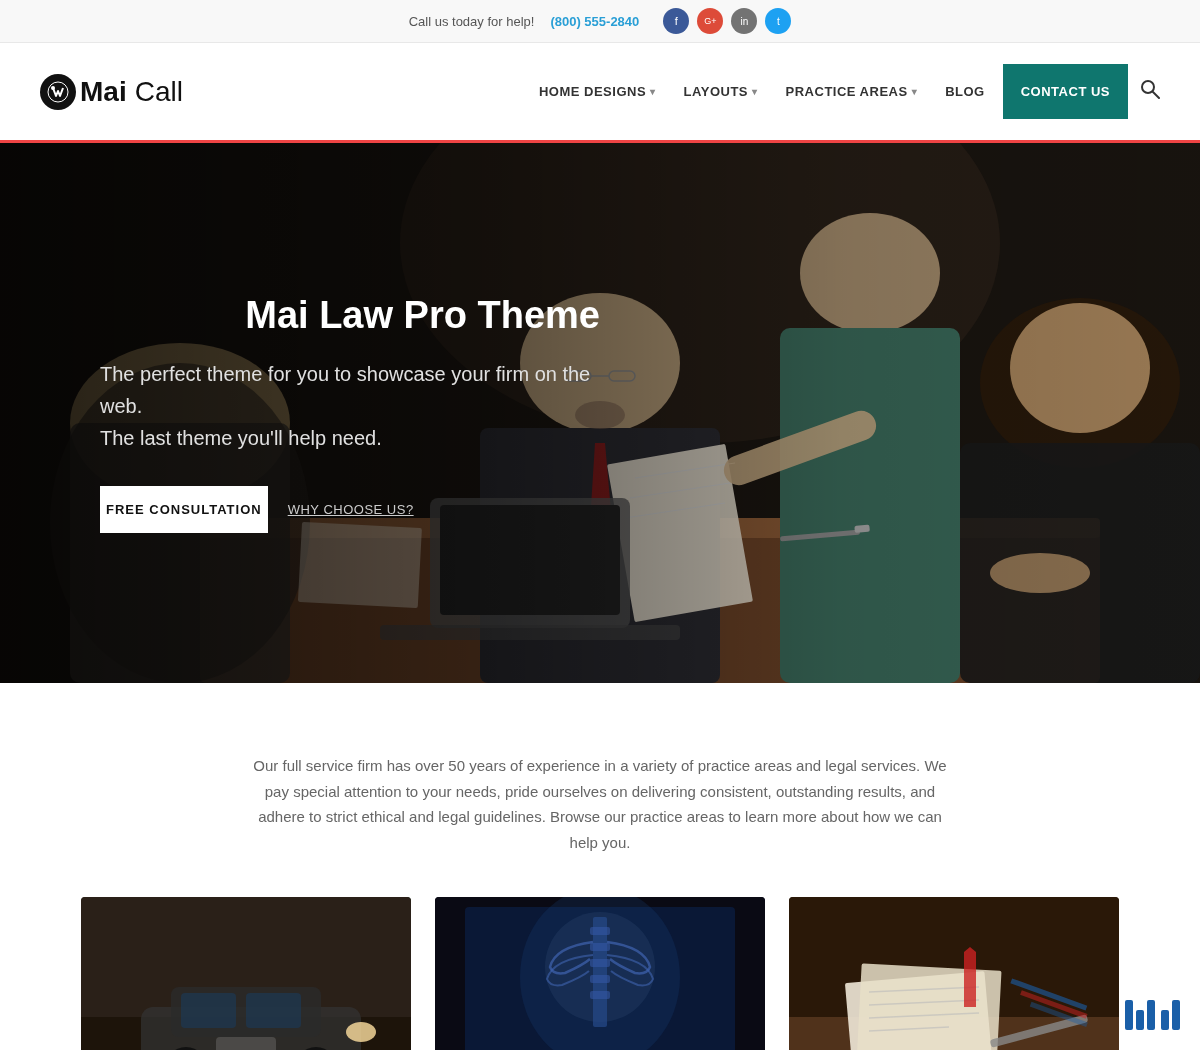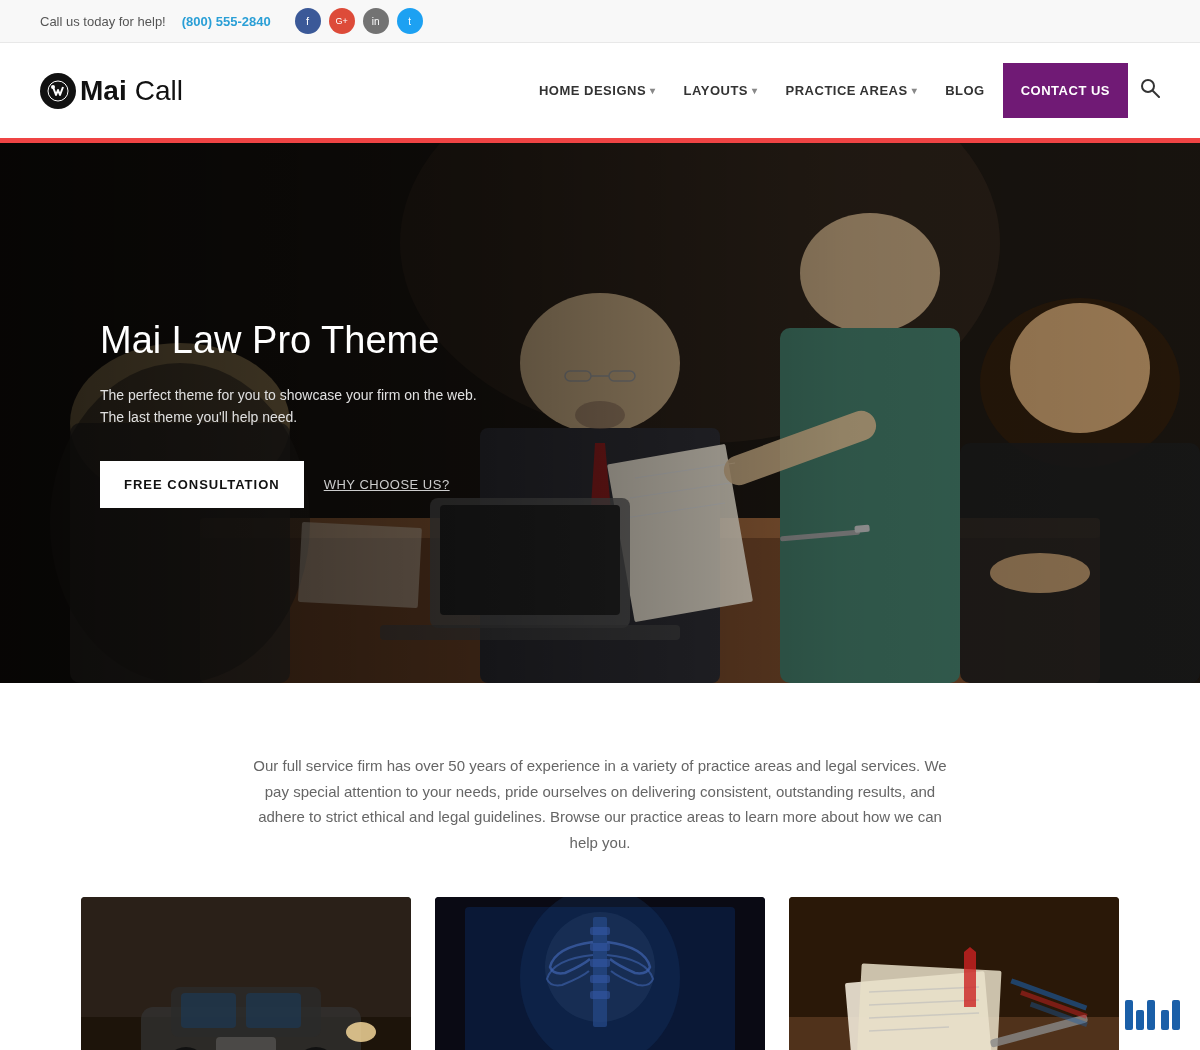--- a/index.html
+++ b/index.html
@@ -4,21 +4,21 @@
   <style>
     * { margin: 0; padding: 0; box-sizing: border-box; }
     body { font-family: 'Helvetica Neue', Arial, sans-serif; background: #fff; width: 1200px; }
 
     
     .top-bar {
       background: #f8f8f8;
       border-bottom: 1px solid #e8e8e8;
       padding: 8px 40px;
       display: flex;
-      justify-content: flex-start;
+      justify-content: center;
       align-items: center;
       gap: 16px;
     }
     .top-bar-text { font-size: 13px; color: #555; }
     .top-bar-phone { color: #2a9fd6; font-weight: 600; font-size: 13px; text-decoration: none; }
     .social-icons { display: flex; gap: 8px; margin-left: 8px; }
     .social-icon {
       width: 26px; height: 26px; border-radius: 50%; background: #ccc;
       display: flex; align-items: center; justify-content: center;
       font-size: 11px; color: #fff; cursor: pointer;
@@ -29,21 +29,21 @@
     .social-icon.tw { background: #1da1f2; }
 
     
     .header {
       background: #fff;
       padding: 0 40px;
       display: flex;
       align-items: center;
       justify-content: space-between;
       height: 100px;
-      border-bottom: 5px solid #ef4444;
+      border-bottom: 3px solid #ef4444;
       gap: 31px;
     }
     .logo {
       display: flex;
       align-items: center;
       gap: 4px;
       text-decoration: none;
     }
     .logo-icon {
       width: 36px; height: 36px;
@@ -78,21 +78,21 @@
       letter-spacing: 0.5px;
       padding: 8px 10px;
       cursor: pointer;
       display: flex;
       align-items: center;
       gap: 4px;
       text-decoration: none;
     }
     .nav-item .chevron { font-size: 10px; color: #888; }
     .contact-btn {
-      background: #701a75;
+      background: #0f766e;
       color: #fff !important;
       padding: 20px 18px;
       font-size: 13px;
       font-weight: 600;
       text-transform: uppercase;
       letter-spacing: 0.5px;
       cursor: pointer;
       border: none;
     }
     .search-icon-btn {
@@ -135,41 +135,42 @@
     }
 
     .hero-content {
       position: relative;
       z-index: 2;
       padding-left: 100px;
       max-width: 600px;
     }
     .hero-title {
       font-size: 38px;
-      font-weight: 400;
+      font-weight: 700;
       color: #fff;
       line-height: 1.2;
       margin-bottom: 20px;
+      text-align: right;
     }
     .hero-subtitle {
-      font-size: 14px;
+      font-size: 20px;
       color: #e0e0e0;
       line-height: 1.6;
       margin-bottom: 32px;
     }
     .hero-buttons {
       display: flex;
       align-items: center;
       gap: 20px;
     }
     .btn-consultation {
       background: #fff;
       color: #111;
       border: 2px solid #fff;
-      padding: 14px 22px;
+      padding: 14px 4px;
       font-size: 13px;
       font-weight: 700;
       text-transform: uppercase;
       letter-spacing: 1px;
       cursor: pointer;
     }
     .btn-why {
       color: #ccc;
       font-size: 13px;
       text-transform: uppercase;

